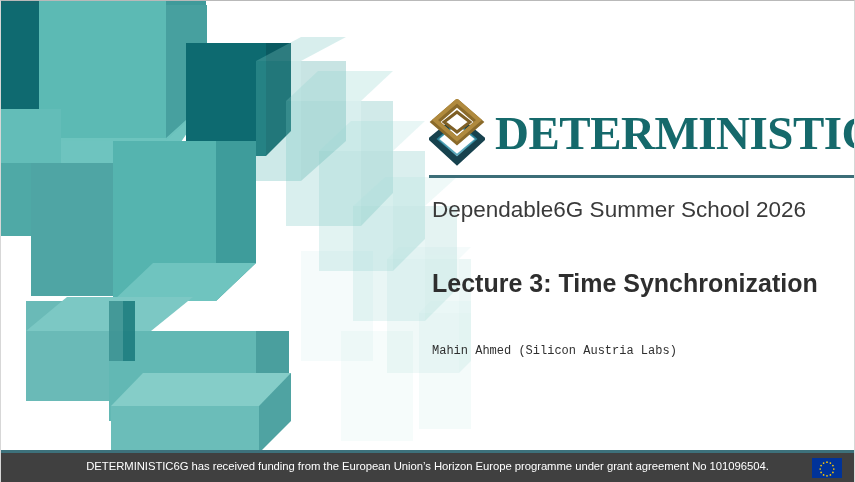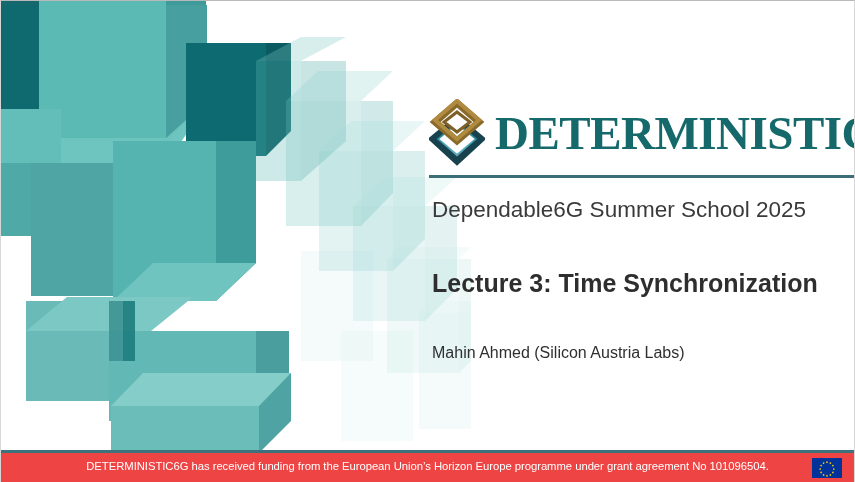--- a/index.html
+++ b/index.html
@@ -95,41 +95,42 @@
   }
   .meta-block {
     margin-top: 41px;
     font-size: 12.8px;
     color: #333333;
     line-height: 1.32;
   }
   .meta-block .meta-line { margin: 0; white-space: nowrap; }
   .author-line {
     margin-top: 46px;
-    font-size: 16px;
+    font-size: 12px;
     color: #2F2F2F;
     white-space: nowrap;
+    font-family: Liberation Mono, monospace;
   }
 
   
   .footer-rule {
     position: absolute;
     left: 0;
     right: 0;
     top: 449px;
     height: 3px;
     background: #3D717B;
   }
   .footer {
     position: absolute;
     left: 0;
     right: 0;
     top: 452px;
     height: 30px;
-    background: #ef4444;
+    background: #404040;
   }
   .footer-text {
     position: absolute;
     left: 0;
     right: 0;
     top: 7px;
     text-align: center;
     font-size: 11.3px;
     color: #ffffff;
     letter-spacing: -0.05px;
@@ -284,21 +285,21 @@
       </svg>
     </span>
     <span class="wordmark">
       <span class="w-main">DETERMINISTIC</span>
     </span>
   </div>
 
   <div class="logo-rule"></div>
 
   <div class="title-area">
-    <p class="event-line">Dependable6G Summer School 2025</p>
+    <p class="event-line">Dependable6G Summer School 2026</p>
     <p class="lecture-line">Lecture 3: Time Synchronization</p>
     <div class="meta-block">
     </div>
     <div class="author-line">Mahin Ahmed (Silicon Austria Labs)</div>
   </div>
 
   <div class="footer-rule"></div>
   <div class="footer">
     <div class="footer-text">DETERMINISTIC6G has received funding from the European Union’s Horizon Europe programme under grant agreement No 101096504.</div>
     <div class="eu-flag">

